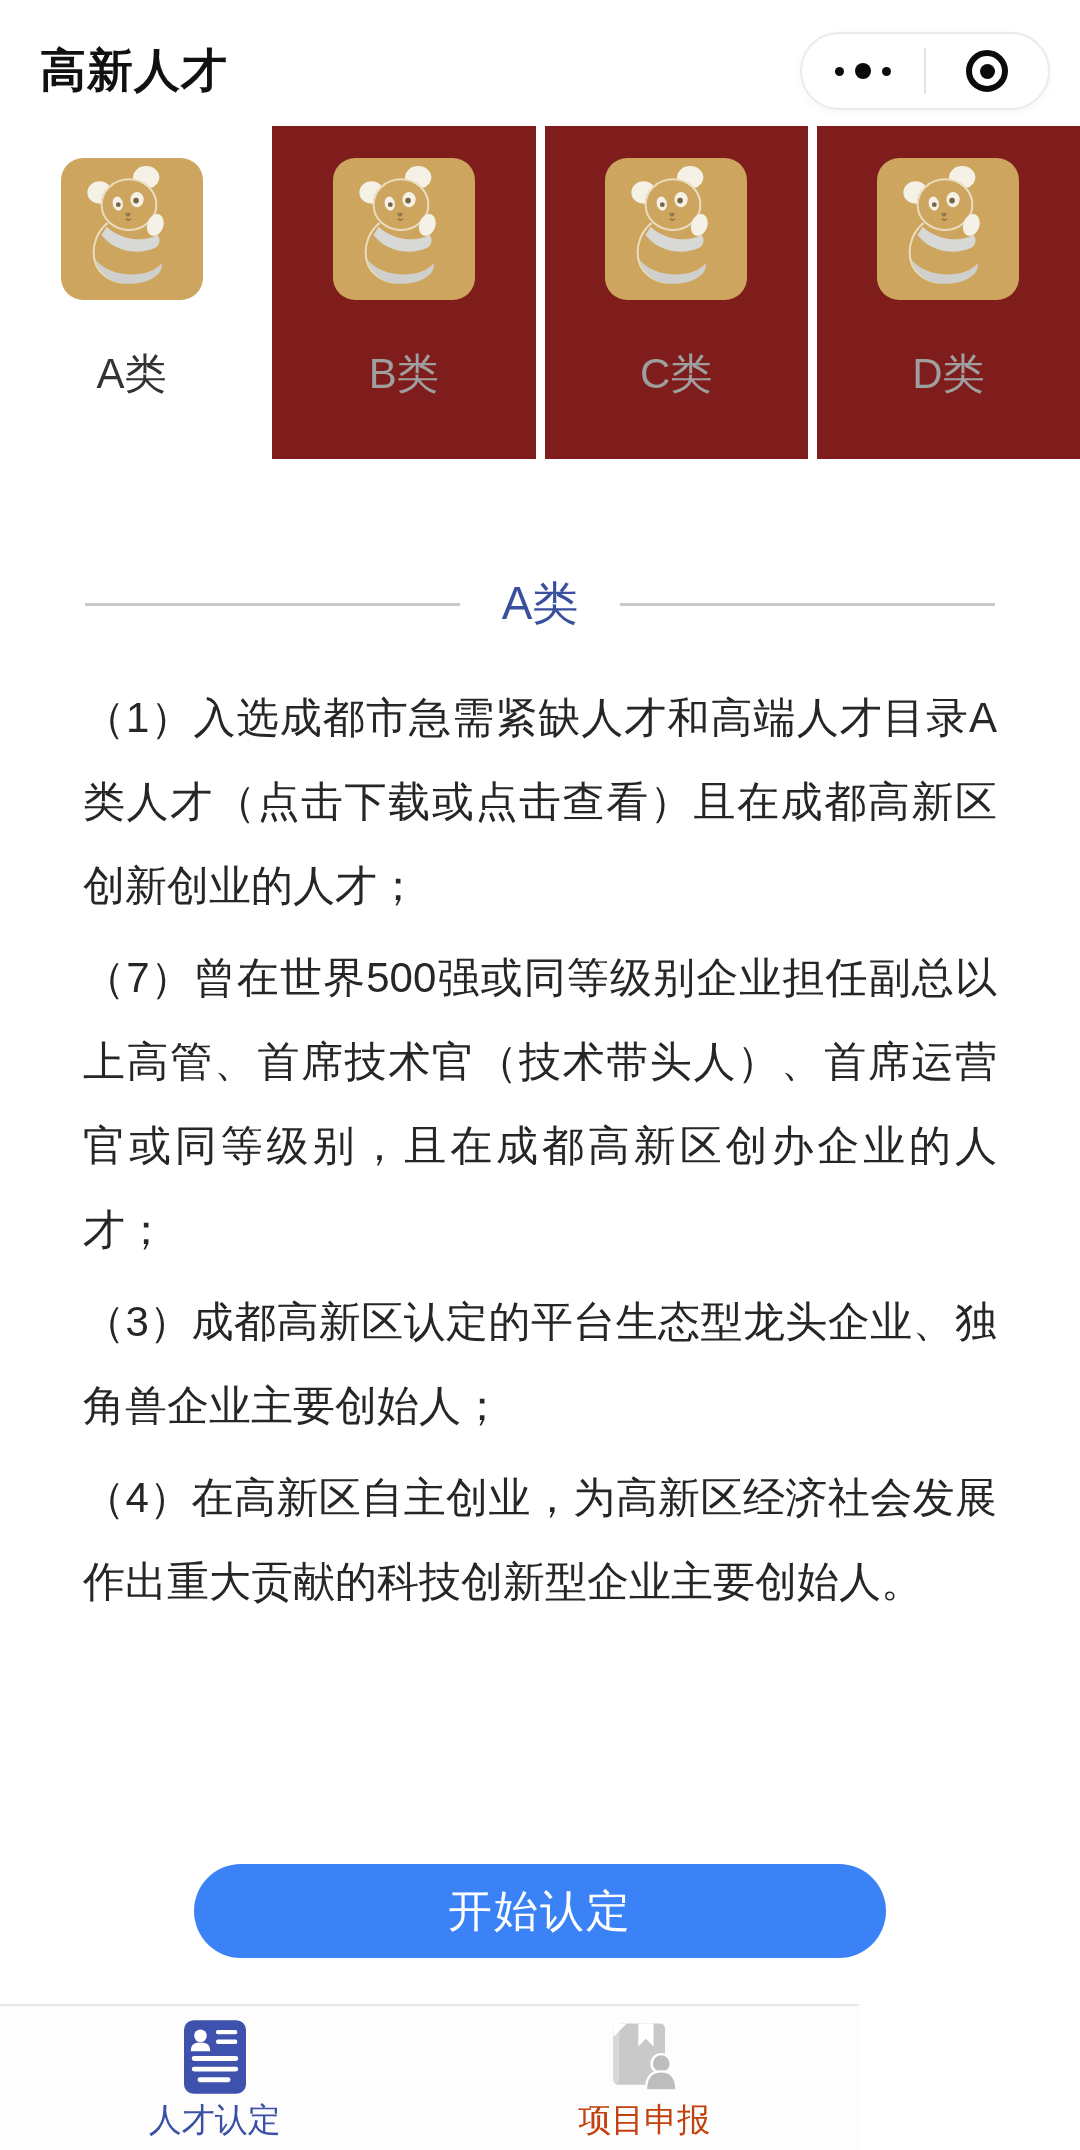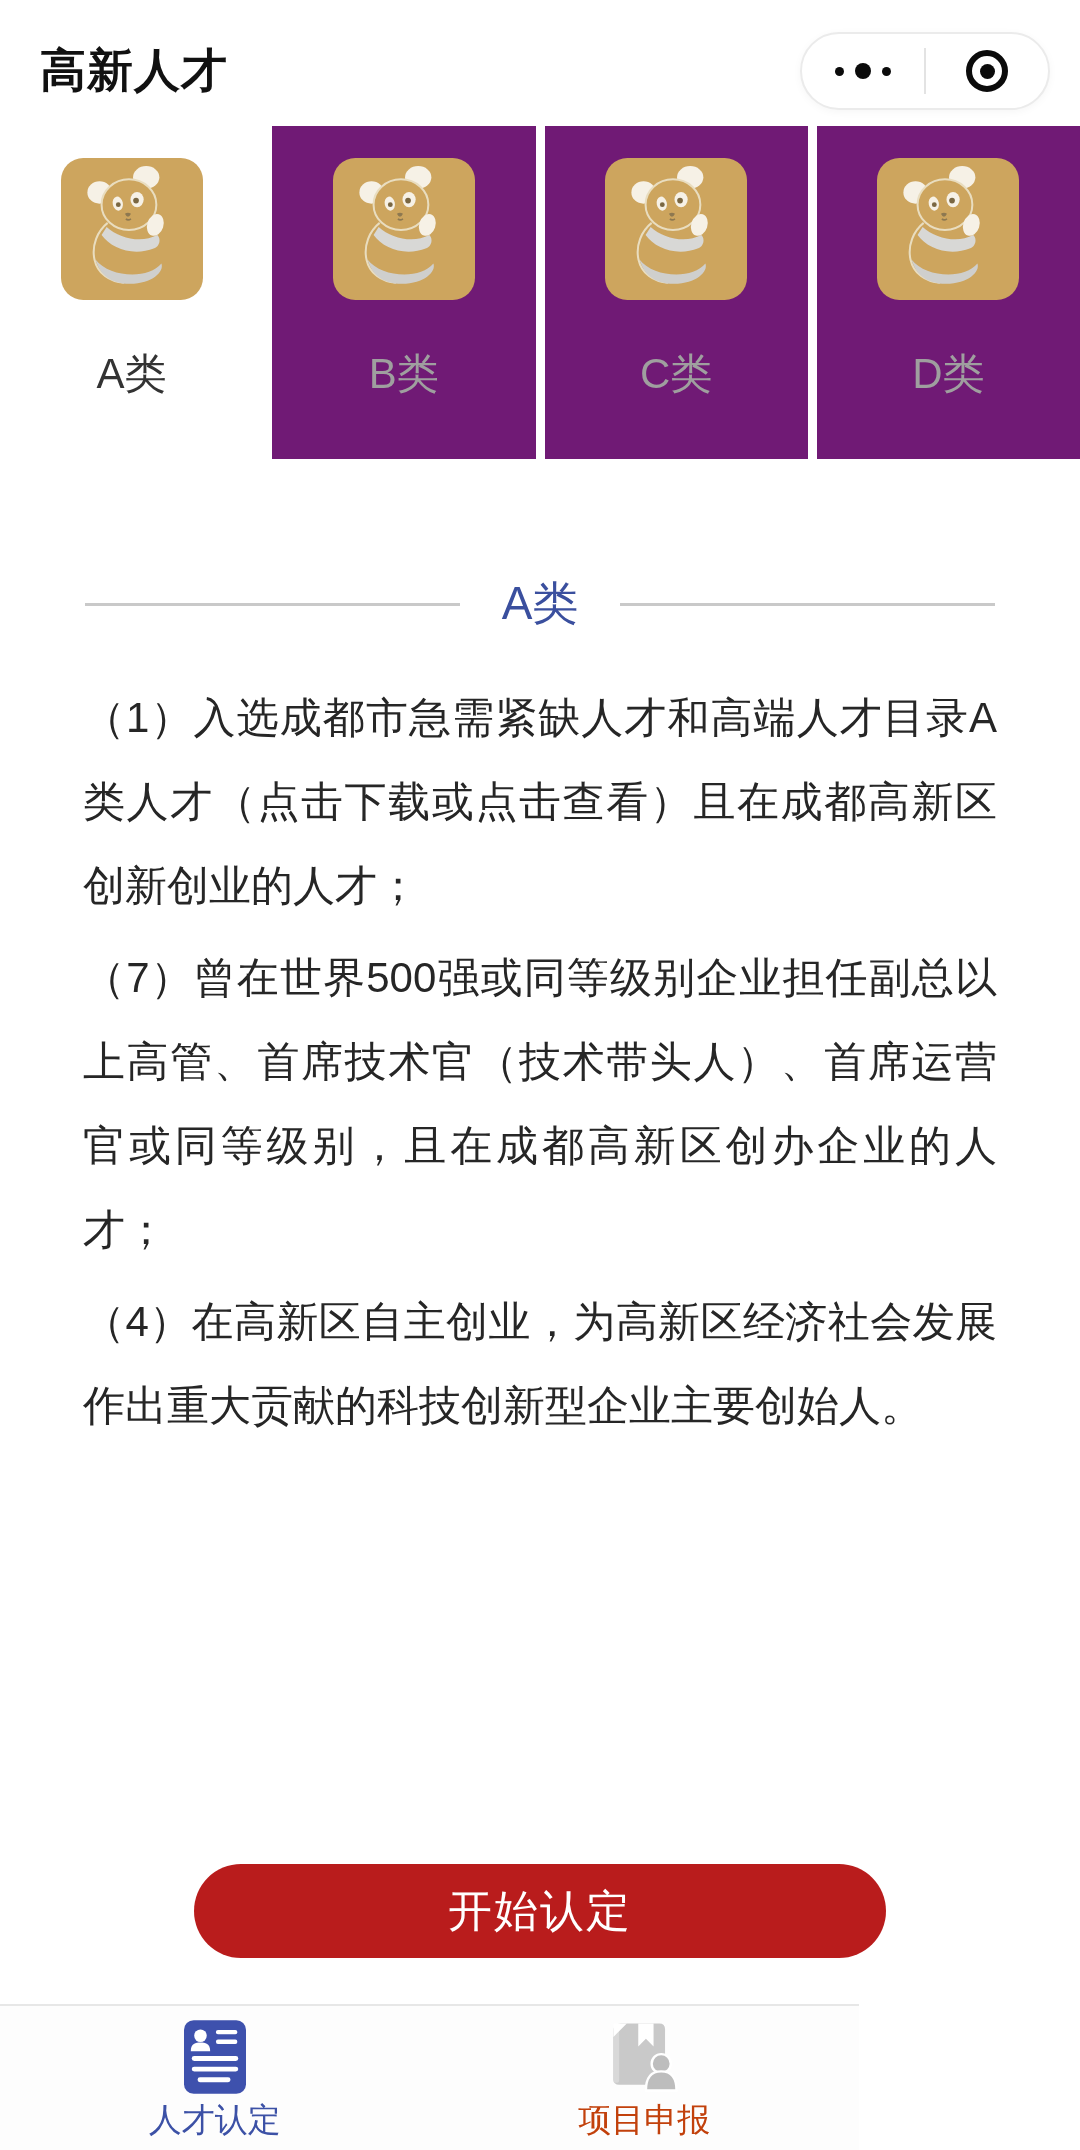--- a/index.html
+++ b/index.html
@@ -21,37 +21,37 @@
   .capsule-divider{width:2px;height:46px;background:#e3e3e3;}
   .dots{display:flex;align-items:center;gap:11px;}
   .dot{background:#0b0b0b;border-radius:50%;}
   .dot.small{width:9px;height:9px;}
   .dot.big{width:16px;height:16px;}
   .target-outer{width:42px;height:42px;border:6px solid #0b0b0b;border-radius:50%;display:flex;align-items:center;justify-content:center;box-sizing:border-box;}
   .target-inner{width:15px;height:15px;background:#0b0b0b;border-radius:50%;}
   
   .tab-strip{position:absolute;top:126px;left:0;width:1080px;height:333px;display:flex;background:#fff;column-gap:9px;}
   .cat-tab{flex:1;display:flex;flex-direction:column;align-items:center;padding-top:32px;box-sizing:border-box;cursor:pointer;}
-  .cat-tab.inactive{background:#701a75;}
+  .cat-tab.inactive{background:#7f1d1d;}
   .cat-tab.active{background:#ffffff;}
   .cat-icon{width:142px;height:142px;display:block;}
   .cat-label{margin-top:46px;font-size:42px;}
   .cat-tab.active .cat-label{color:#333333;}
   .cat-tab.inactive .cat-label{color:#9f9f9f;}
   
   .section-heading{position:absolute;top:572px;left:0;width:1080px;height:64px;display:flex;align-items:center;padding:0 85px;box-sizing:border-box;gap:42px;}
   .heading-line{flex:1;height:3px;background:#c9c9c9;}
   .heading-text{font-size:46px;color:#3a4f9e;white-space:nowrap;}
   
   .criteria{position:absolute;top:668px;left:75px;width:930px;}
   .criteria p{margin:8px;font-size:42px;line-height:84px;color:#262626;text-align:justify;}
   
   .start-button{
     position:absolute;top:1864px;left:50%;transform:translateX(-50%);
-    width:692px;height:94px;background:#b91c1c;border-radius:47px;
+    width:692px;height:94px;background:#3b82f6;border-radius:47px;
     display:flex;align-items:center;justify-content:center;cursor:pointer;
   }
   .start-button span{color:#ffffff;font-size:44px;letter-spacing:2px;}
   
   .tabbar{
     position:absolute;bottom:0;left:0;width:859px;height:146px;
     background:#fdfdfd;border-top:2px solid #e7e7e7;display:flex;box-sizing:border-box;
   }
   .tabbar-item{flex:1;display:flex;flex-direction:column;align-items:center;justify-content:flex-start;padding-top:12px;cursor:pointer;}
   .tabbar-icon{height:78px;display:flex;align-items:center;justify-content:center;}
@@ -167,20 +167,21 @@
 
 <div class="section-heading">
   <div class="heading-line"></div>
   <div class="heading-text">A类</div>
   <div class="heading-line"></div>
 </div>
 
 <div class="criteria">
   <p>（1）入选成都市急需紧缺人才和高端人才目录A类人才（点击下载或点击查看）且在成都高新区创新创业的人才；</p>
   <p>（7）曾在世界500强或同等级别企业担任副总以上高管、首席技术官（技术带头人）、首席运营官或同等级别，且在成都高新区创办企业的人才；</p>
+  <p>（3）成都高新区认定的平台生态型龙头企业、独角兽企业主要创始人；</p>
   <p>（4）在高新区自主创业，为高新区经济社会发展作出重大贡献的科技创新型企业主要创始人。</p>
 </div>
 
 <div class="start-button">
   <span>开始认定</span>
 </div>
 
 <div class="tabbar">
 
   <div class="tabbar-item active">

